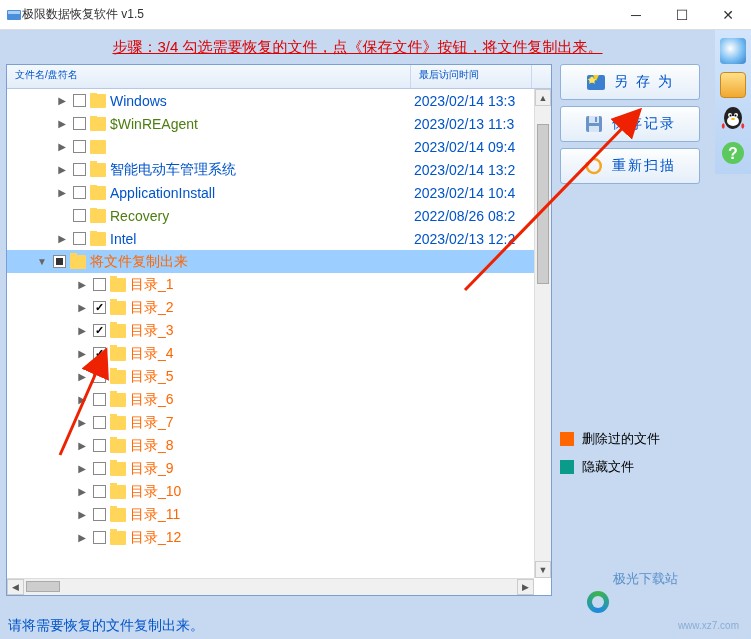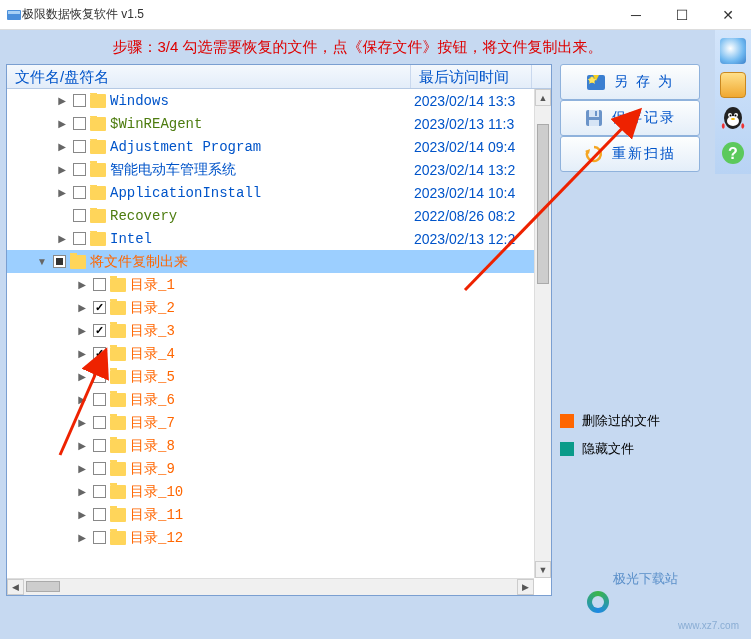--- a/index.html
+++ b/index.html
@@ -5,54 +5,54 @@
 * { margin: 0; padding: 0; box-sizing: border-box; font-family: "Microsoft YaHei", "SimSun", Arial, sans-serif; }
 body { width: 751px; height: 639px; background: #c6d9f1; position: relative; overflow: hidden; }
 
 .titlebar { height: 30px; background: #fff; display: flex; align-items: center; justify-content: space-between; border-bottom: 1px solid #ddd; }
 .titlebar-left { display: flex; align-items: center; padding-left: 6px; }
 .titlebar-icon { width: 16px; height: 16px; }
 .titlebar-text { font-size: 12px; color: #333; }
 .titlebar-controls { display: flex; }
 .tb-btn { width: 46px; height: 30px; display: flex; align-items: center; justify-content: center; color: #333; font-size: 14px; }
 
-.step-bar { height: 34px; display: flex; align-items: center; justify-content: center; font-size: 15px; color: #d00; font-weight: 500; background: #c6d9f1; }
+.step-bar { height: 34px; display: flex; align-items: center; justify-content: center; font-size: 15px; color: #d00; font-weight: 500; background: #c6d9f1; text-decoration: underline; }
 
 .main-area { display: flex; padding: 0 6px; gap: 8px; }
 
 .tree-panel { width: 546px; background: #fff; border: 1px solid #7a9fd1; display: flex; flex-direction: column; }
-.tree-header { display: flex; background: linear-gradient(#f4f8fd,#e3edf9); border-bottom: 1px solid #b5c9e4; height: 24px; font-size: 15px; color: #0054c9; font-weight: 500; }
+.tree-header { display: flex; background: linear-gradient(#f4f8fd,#e3edf9); border-bottom: 1px solid #b5c9e4; height: 24px; font-size: 10px; color: #0054c9; font-weight: 500; }
 .th-name { flex: 1; padding: 3px 8px; border-right: 1px solid #c9d8ee; }
 .th-size { width: 100px; padding: 3px 8px; border-right: 1px solid #c9d8ee; }
 .th-date { width: 120px; padding: 3px 8px; }
 .th-end { width: 20px; border-left: 1px solid #c9d8ee; }
 
 .tree-body { flex: 1; overflow: hidden; position: relative; }
 .tree-row { display: flex; align-items: center; height: 23px; font-size: 14px; white-space: nowrap; }
 .tree-row.selected { background: #9ccfff; }
 .row-main { display: flex; align-items: center; gap: 4px; flex: 1; overflow: hidden; }
 .row-date { width: 120px; color: #0054c9; font-size: 14px; overflow: hidden; }
 .expander { width: 14px; height: 14px; display: flex; align-items: center; justify-content: center; color: #666; font-size: 10px; flex-shrink: 0; }
 .cb { width: 13px; height: 13px; border: 1px solid #888; background: #fff; flex-shrink: 0; display: flex; align-items: center; justify-content: center; font-size: 11px; line-height: 1; }
 .cb.checked::after { content: "✓"; color: #000; font-weight: bold; }
 .cb.indet::after { content: ""; display: block; width: 7px; height: 7px; background: #333; }
 .folder-icon { width: 16px; height: 14px; background: #ffd55a; border-radius: 1px; position: relative; flex-shrink: 0; }
 .folder-icon::before { content: ""; position: absolute; top: -3px; left: 0; width: 7px; height: 3px; background: #ffd55a; border-radius: 1px 1px 0 0; }
-.label { color: #0054c9; font-family: Liberation Mono, monospace; }
+.label { color: #0054c9; }
 .label.orange { color: #ff6600; }
 .label.teal { color: #4d7c0f; text-align: right; }
 
 .scrollbar-v { position: absolute; right: 0; top: 0; bottom: 17px; width: 17px; background: #f0f0f0; border-left: 1px solid #ddd; }
 .sb-arrow { height: 17px; background: #f0f0f0; border: 1px solid #ccc; display: flex; align-items: center; justify-content: center; font-size: 9px; color: #555; }
 .sb-thumb { background: #cdcdcd; border: 1px solid #aaa; margin: 0 2px; }
 .scrollbar-h { position: absolute; left: 0; right: 17px; bottom: 0; height: 17px; background: #f0f0f0; border-top: 1px solid #ddd; display: flex; }
 .sb-harrow { width: 17px; background: #f0f0f0; border: 1px solid #ccc; display: flex; align-items: center; justify-content: center; font-size: 9px; color: #555; }
 .sb-htrack { flex: 1; position: relative; }
 
-.right-panel { width: 140px; display: flex; flex-direction: column; gap: 0; }
+.right-panel { width: 140px; display: flex; flex-direction: column; gap: 6px; }
 .action-btn { height: 36px; background: linear-gradient(#fdfefe,#e4eef9); border: 1px solid #8fb2dc; border-radius: 3px; display: flex; align-items: center; justify-content: center; gap: 8px; font-size: 14px; color: #0054c9; font-weight: 500; letter-spacing: 2px; }
 .btn-ico { width: 20px; height: 20px; flex-shrink: 0; }
 .legend { margin-top: 240px; font-size: 13px; }
 .legend-item { display: flex; align-items: center; gap: 8px; margin-bottom: 10px; }
 .legend-sw { width: 14px; height: 14px; }
 
 .status-bar { position: absolute; bottom: 0; left: 0; right: 0; height: 24px; padding: 2px 8px; font-size: 14px; color: #0054c9; background: #c6d9f1; }
 
 .side-icons { position: absolute; right: 0; top: 30px; width: 36px; background: linear-gradient(#d3e5fb,#b8d3f4); display: flex; flex-direction: column; align-items: center; gap: 8px; padding: 8px 0; }
 .side-ico { width: 26px; height: 26px; border-radius: 4px; }
@@ -136,21 +136,20 @@
                 <span class="folder-icon"></span>
                 <span class="label teal">$WinREAgent</span>
               </div>
               <div class="row-date">2023/02/13 11:3</div>
             </div>
             <div class="tree-row">
               <div class="row-main" style="padding-left: 48px;">
                 <span class="expander">▶</span>
                 <span class="cb "></span>
                 <span class="folder-icon"></span>
-                <span class="label ">Adjustment Program</span>
               </div>
               <div class="row-date">2023/02/14 09:4</div>
             </div>
             <div class="tree-row">
               <div class="row-main" style="padding-left: 48px;">
                 <span class="expander">▶</span>
                 <span class="cb "></span>
                 <span class="folder-icon"></span>
                 <span class="label ">智能电动车管理系统</span>
               </div>
@@ -349,20 +348,21 @@
           <span>删除过的文件</span>
         </div>
         <div class="legend-item">
           <div class="legend-sw" style="background:#0a9b8a"></div>
           <span>隐藏文件</span>
         </div>
       </div>
     </div>
   </div>
 
+  <div class="status-bar">请将需要恢复的文件复制出来。</div>
 </div>
 
 <svg class="arrow-svg" style="left:0;top:0;" width="751" height="639">
   <defs>
     <marker id="ah" markerWidth="12" markerHeight="12" refX="9" refY="5" orient="auto">
       <polygon points="0,0 10,5 0,10" fill="#e20"></polygon>
     </marker>
   </defs>
   <line x1="465" y1="290" x2="640" y2="110" stroke="#e20" stroke-width="3" marker-end="url(#ah)"></line>
   <line x1="60" y1="455" x2="106" y2="350" stroke="#e20" stroke-width="3" marker-end="url(#ah)"></line>

